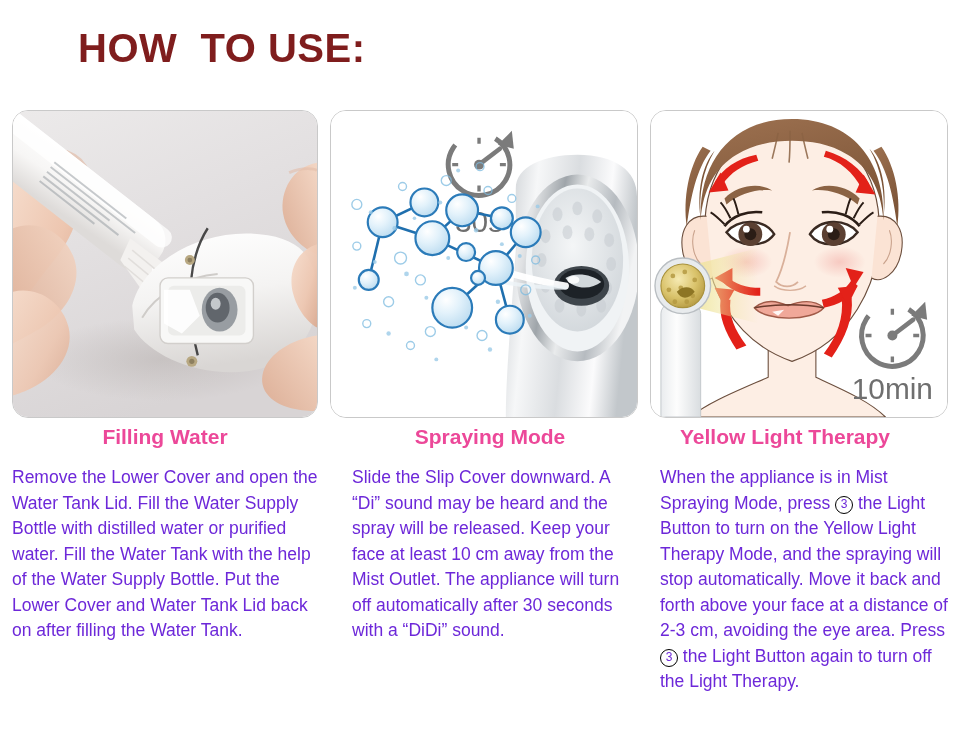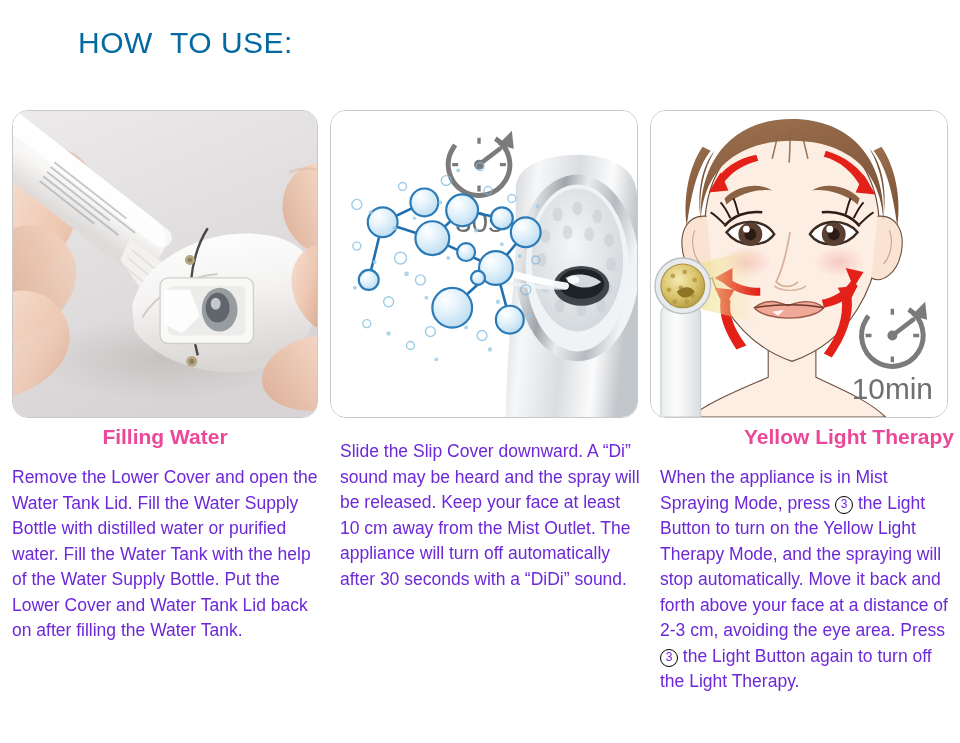--- a/index.html
+++ b/index.html
@@ -14,24 +14,24 @@
     font-family: "Liberation Sans", sans-serif;
     color: #000000;
     overflow: hidden;
   }
 
   
   #page-title {
     position: absolute;
     left: 78px;
     top: 26px;
-    font-size: 30px;
-    font-weight: normal;
+    font-size: 40px;
+    font-weight: bold;
     letter-spacing: 0.5px;
-    color: #0369a1;
+    color: #7f1d1d;
     white-space: pre;
   }
 
   
   #panels {
     position: absolute;
     left: 0;
     top: 110px;
     width: 960px;
     height: 310px;
@@ -68,32 +68,32 @@
   #caption-3 { left: 650px; width: 304px; }
 
   .caption-heading {
     font-size: 21px;
     font-weight: bold;
     text-align: center;
     color: #ec4899;
     line-height: 26px;
     white-space: nowrap;
   }
-  #caption-3 .caption-heading { text-align: right; margin-left: 30px; }
+  #caption-3 .caption-heading { text-align: left; margin-left: 30px; }
   #caption-2 .caption-heading { text-align: center; }
 
   .caption-body {
     margin-top: 15px;
     font-size: 17.5px;
     line-height: 25.5px;
     color: #6d28d9;
     text-align: left;
   }
   #caption-1 .caption-body { margin-left: 6px; }
-  #caption-2 .caption-body { }
+  #caption-2 .caption-body { margin-left: 12px; }
   #caption-3 .caption-body { margin-left: 10px; }
 
   .circled {
     display: inline-block;
     border: 1.3px solid #000;
     border-radius: 50%;
     width: 16px;
     height: 16px;
     line-height: 15px;
     font-size: 12px;
@@ -493,19 +493,20 @@
   </div>
 
 </div>
 
 <div class="caption-col" id="caption-1">
   <div class="caption-heading">Filling Water</div>
   <div class="caption-body">Remove the Lower Cover and open the Water Tank Lid. Fill the Water Supply Bottle with distilled water or purified water. Fill the Water Tank with the help of the Water Supply Bottle. Put the Lower Cover and Water Tank Lid back on after filling the Water Tank.</div>
 </div>
 
 <div class="caption-col" id="caption-2">
+  <div class="caption-heading">Spraying Mode</div>
   <div class="caption-body">Slide the Slip Cover downward. A “Di” sound may be heard and the spray will be released. Keep your face at least 10 cm away from the Mist Outlet. The appliance will turn off automatically after 30 seconds with a “DiDi” sound.</div>
 </div>
 
 <div class="caption-col" id="caption-3">
   <div class="caption-heading">Yellow Light Therapy</div>
   <div class="caption-body"><span>When the appliance is in Mist Spraying Mode, press </span><span class="circled">3</span><span> the Light Button to turn on the Yellow Light Therapy Mode, and the spraying will stop automatically. Move it back and forth above your face at a distance of 2-3 cm, avoiding the eye area. Press </span><span class="circled">3</span><span> the Light Button again to turn off the Light Therapy.</span></div>
 </div>
 
 </body></html>

